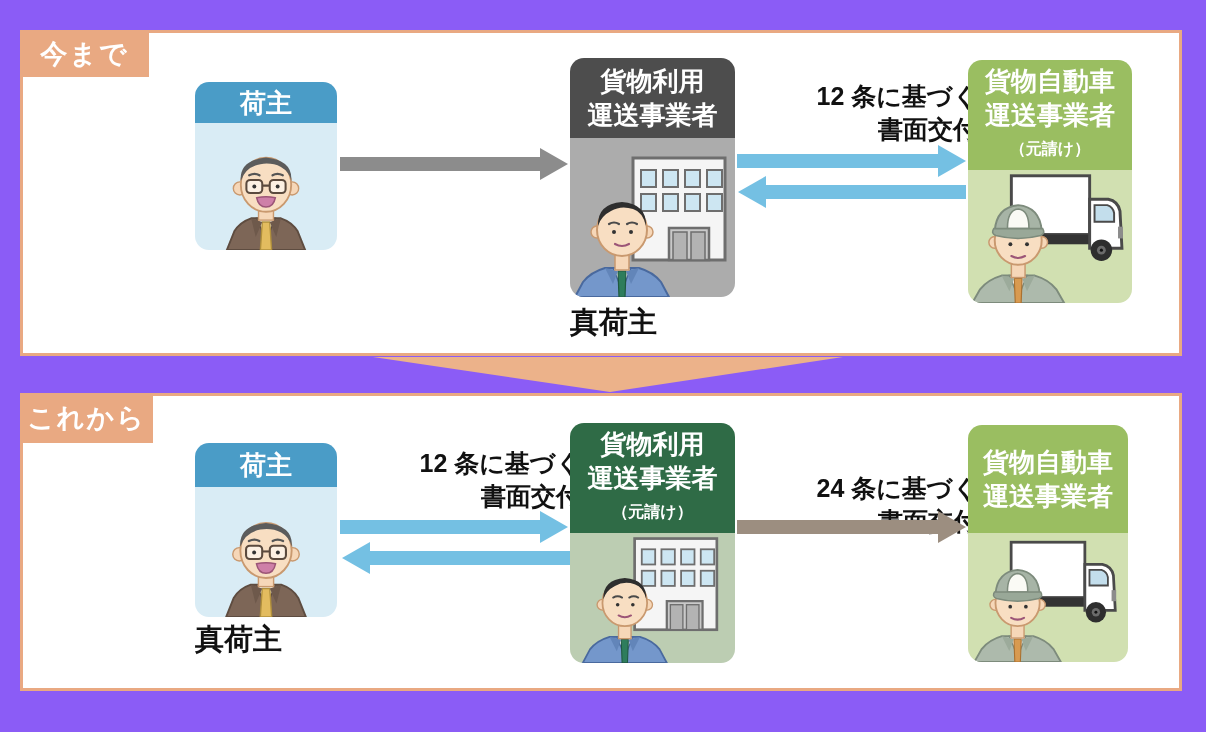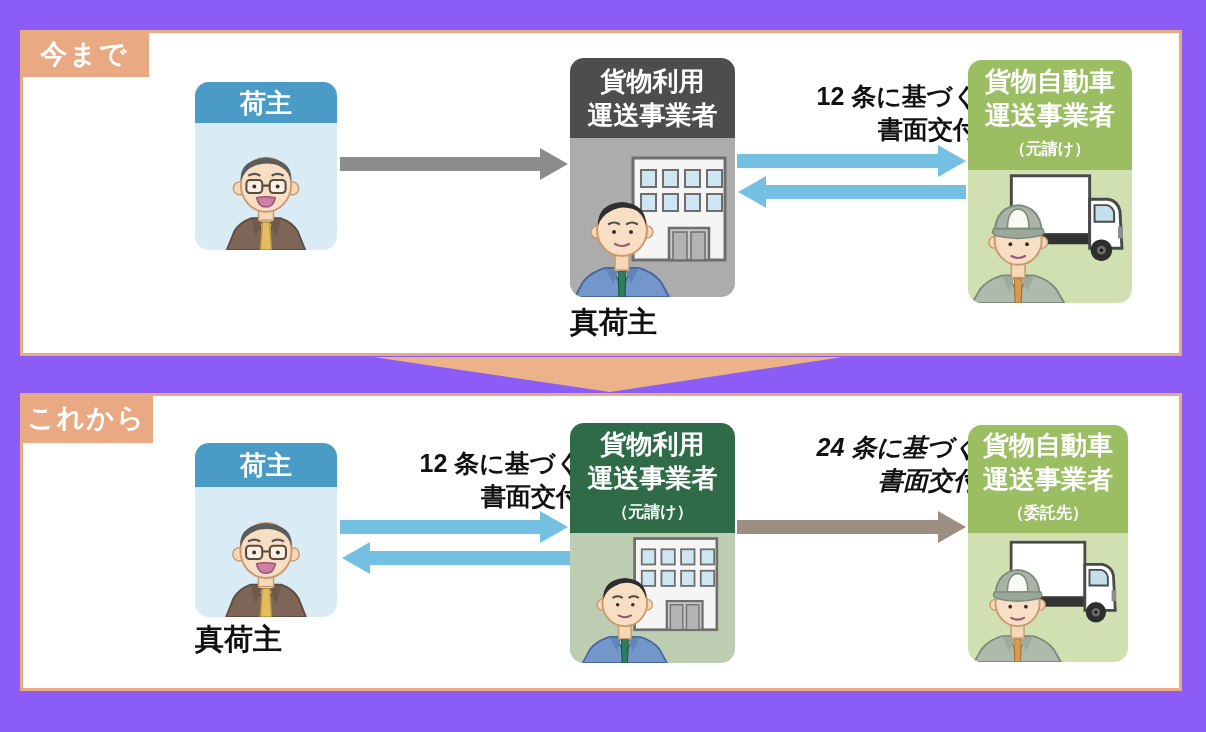--- a/index.html
+++ b/index.html
@@ -91,21 +91,21 @@
 
   #arrow-after-consign{left:737px;top:511px;width:229px;}
   #arrow-after-consign .shaft{width:201px;background:#9C8E80;}
   #arrow-after-consign .head{border-left-color:#9C8E80;}
 
   .doc-label{
     position:absolute;text-align:right;font-weight:bold;font-size:25px;line-height:33px;color:#111;white-space:nowrap;
   }
   #label-before-doc{left:725px;top:80px;width:253px;}
   #label-after-doc-left{left:328px;top:447px;width:253px;}
-  #label-after-doc-right{left:725px;top:431px;width:253px;font-style:italic;}
+  #label-after-doc-right{left:725px;top:472px;width:253px;}
 
   
   #transition-arrow{
     position:absolute;left:373px;top:357px;width:0;height:0;
     border-left:237px solid transparent;border-right:233px solid transparent;
     border-top:35px solid #ECB28A;
   }
   .illus{display:block;}
 </style>
 </head>
@@ -311,21 +311,20 @@
 
   <div class="arrow right" id="arrow-after-consign">
     <div class="shaft"></div>
     <div class="head"></div>
   </div>
 
   <div class="card" id="card-after-carrier">
     <div class="hd">
       <span>貨物自動車</span>
       <span>運送事業者</span>
-      <span class="small">（委託先）</span>
     </div>
     <div class="bd">
       <svg class="illus" width="148" height="129">
           <use href="#sym-driver"></use>
         </svg>
     </div>
   </div>
 
 </div>
 

